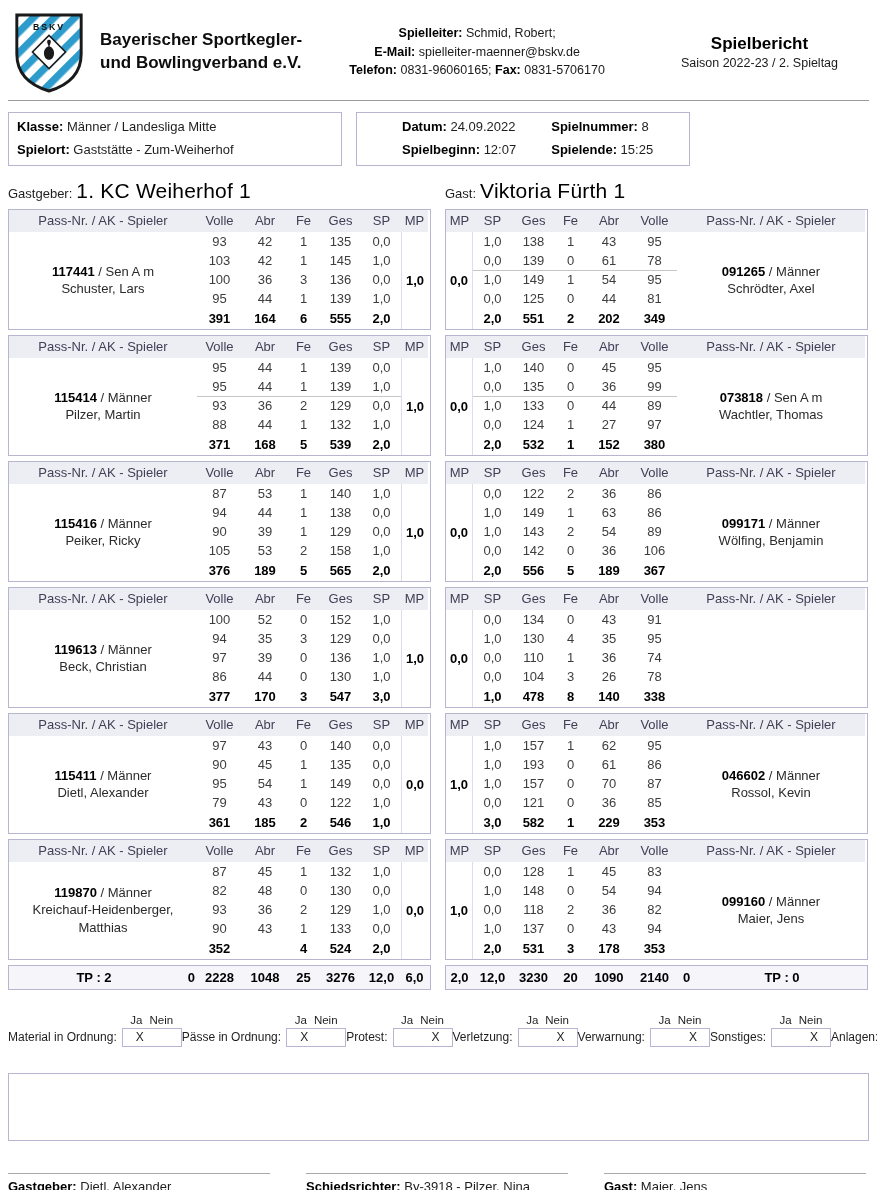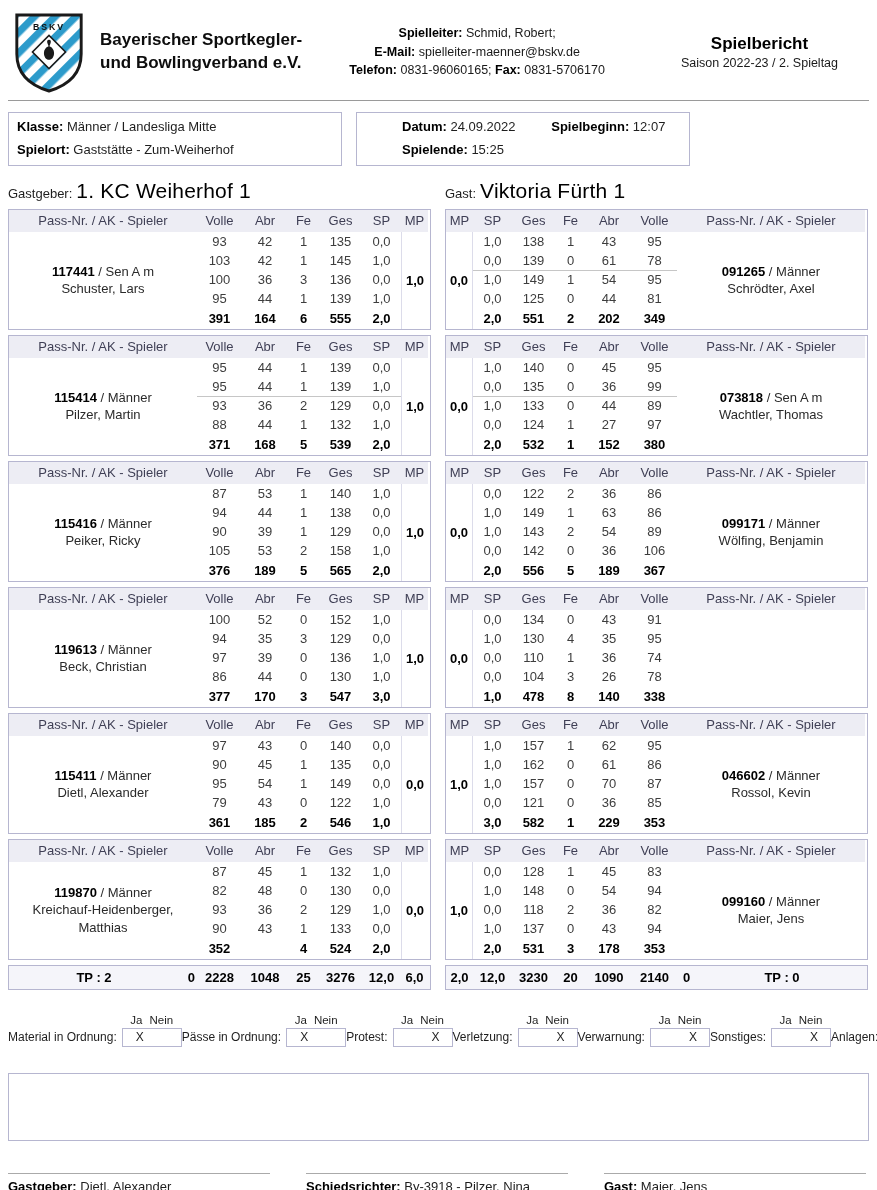--- a/index.html
+++ b/index.html
@@ -127,20 +127,24 @@
         <b>Spielort:</b>
         <span>Gaststätte - Zum-Weiherhof</span>
       </div>
     </div>
     <div class="infobox infogrid">
       <div>
         <b>Datum:</b>
         <span>24.09.2022</span>
       </div>
       <div>
+        <b>Spielnummer:</b>
+        <span>8</span>
+      </div>
+      <div>
         <b>Spielbeginn:</b>
         <span>12:07</span>
       </div>
       <div>
         <b>Spielende:</b>
         <span>15:25</span>
       </div>
     </div>
   </div>
 
@@ -579,21 +583,21 @@
           </div>
           <div class="mpcell" style="grid-area: 2 / 1 / 7;">
             <span>1,0</span>
           </div>
           <div class="num" style="grid-area: 2 / 2;">1,0</div>
           <div class="num" style="grid-area: 2 / 3;">157</div>
           <div class="num" style="grid-area: 2 / 4;">1</div>
           <div class="num" style="grid-area: 2 / 5;">62</div>
           <div class="num" style="grid-area: 2 / 6;">95</div>
           <div class="num" style="grid-area: 3 / 2;">1,0</div>
-          <div class="num" style="grid-area: 3 / 3;">162</div>
+          <div class="num" style="grid-area: 3 / 3;">193</div>
           <div class="num" style="grid-area: 3 / 4;">0</div>
           <div class="num" style="grid-area: 3 / 5;">61</div>
           <div class="num" style="grid-area: 3 / 6;">86</div>
           <div class="num" style="grid-area: 4 / 2;">1,0</div>
           <div class="num" style="grid-area: 4 / 3;">157</div>
           <div class="num" style="grid-area: 4 / 4;">0</div>
           <div class="num" style="grid-area: 4 / 5;">70</div>
           <div class="num" style="grid-area: 4 / 6;">87</div>
           <div class="num" style="grid-area: 5 / 2;">0,0</div>
           <div class="num" style="grid-area: 5 / 3;">121</div>

